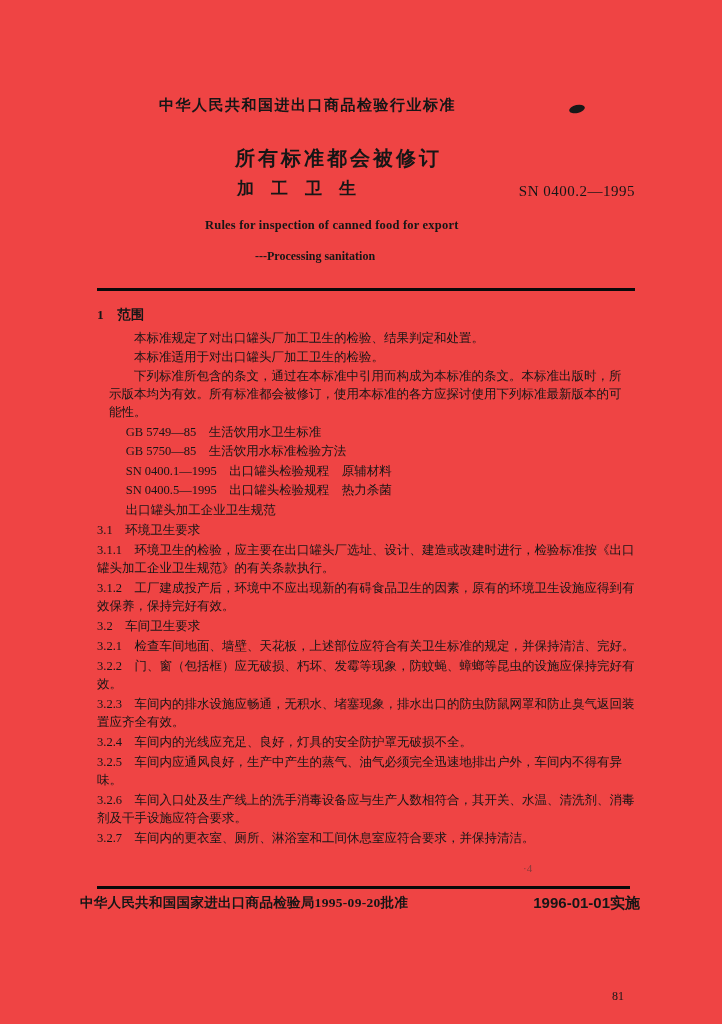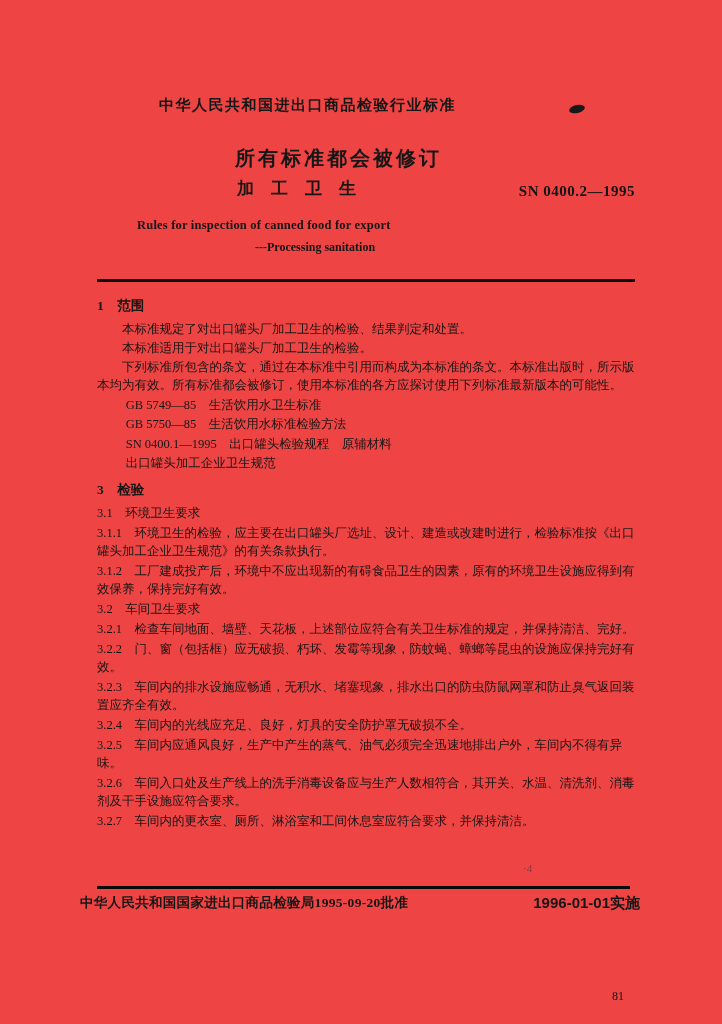--- a/index.html
+++ b/index.html
@@ -5,28 +5,28 @@
   html,body{margin:0;padding:0;background:#ffffff;}
   .page{position:relative;width:722px;height:1024px;background:#ef4444;
         font-family:"Liberation Serif","DejaVu Serif",serif;color:#161616;overflow:hidden;}
   .content{position:absolute;left:97px;top:96px;width:538px;}
   .org-line{font-size:15px;font-weight:bold;letter-spacing:1.5px;margin-left:62px;white-space:nowrap;}
   .smudge{position:absolute;left:472px;top:9px;width:16px;height:8px;background:#181818;
           border-radius:50%;transform:rotate(-12deg);}
   .title{margin-top:30px;margin-left:138px;font-size:20px;font-weight:bold;letter-spacing:3px;}
   .sub-row{display:flex;align-items:flex-end;margin-top:5px;}
   .subtitle{margin-left:140px;font-size:17px;font-weight:bold;}
-  .std-no{margin-left:auto;font-size:15px;font-weight:bold;letter-spacing:0.5px;}
-  .eng1{margin-top:18px;margin-left:40px;font-size:12.5px;font-weight:bold;letter-spacing:0.2px;}
-  .eng2{margin-top:7px;margin-left:158px;font-size:12px;font-weight:bold;}
+  .std-no{margin-left:auto;font-size:15px;font-weight:normal;letter-spacing:0.5px;}
+  .eng1{margin-top:18px;margin-left:108px;font-size:12.5px;font-weight:bold;letter-spacing:0.2px;}
+  .eng2{margin-top:16px;margin-left:158px;font-size:12px;font-weight:bold;}
   .rule{margin-top:24px;height:3px;background:#0a0a0a;}
   .body-text{margin-top:15px;font-size:12.5px;line-height:18px;}
   .h{font-size:13.5px;font-weight:bold;margin:9px 0 5px;}
   .body-text .h:first-child{margin-top:3px;}
-  .p{text-indent:2em;margin:1px 0;}
+  .p{text-indent:2em;margin:1px 12px;}
   .ref{margin:1.5px 0 1.5px 2.3em;}
   .c{margin:2px 0;}
   .artifact{position:absolute;left:523px;top:862px;font-size:11px;color:#333;opacity:0.55;}
   .footer-rule{position:absolute;left:97px;top:886px;width:533px;height:3px;background:#0a0a0a;}
   .footer-row{position:absolute;left:80px;top:894px;width:560px;display:flex;align-items:flex-start;}
   .footer-left{font-size:13.5px;font-weight:bold;letter-spacing:0.3px;white-space:nowrap;}
   .footer-right{margin-left:auto;font-size:15px;font-weight:bold;
                 font-family:"Liberation Sans","DejaVu Sans",sans-serif;white-space:nowrap;}
   .page-num{position:absolute;left:612px;top:942px;font-size:12px;margin-top:47px;}
 </style>
@@ -53,22 +53,22 @@
     <div class="rule"></div>
 
     <div class="body-text">
       <h3 class="h">1　范围</h3>
       <p class="p">本标准规定了对出口罐头厂加工卫生的检验、结果判定和处置。</p>
       <p class="p">本标准适用于对出口罐头厂加工卫生的检验。</p>
       <p class="p">下列标准所包含的条文，通过在本标准中引用而构成为本标准的条文。本标准出版时，所示版本均为有效。所有标准都会被修订，使用本标准的各方应探讨使用下列标准最新版本的可能性。</p>
       <p class="ref">GB 5749—85　生活饮用水卫生标准</p>
       <p class="ref">GB 5750—85　生活饮用水标准检验方法</p>
       <p class="ref">SN 0400.1—1995　出口罐头检验规程　原辅材料</p>
+      <p class="ref">SN 0400.5—1995　出口罐头检验规程　热力杀菌</p>
       <p class="ref">出口罐头加工企业卫生规范</p>
-      <h3 class="h">3　检验</h3>
       <p class="c">3.1　环境卫生要求</p>
       <p class="c">3.1.1　环境卫生的检验，应主要在出口罐头厂选址、设计、建造或改建时进行，检验标准按《出口罐头加工企业卫生规范》的有关条款执行。</p>
       <p class="c">3.1.2　工厂建成投产后，环境中不应出现新的有碍食品卫生的因素，原有的环境卫生设施应得到有效保养，保持完好有效。</p>
       <p class="c">3.2　车间卫生要求</p>
       <p class="c">3.2.1　检查车间地面、墙壁、天花板，上述部位应符合有关卫生标准的规定，并保持清洁、完好。</p>
       <p class="c">3.2.2　门、窗（包括框）应无破损、朽坏、发霉等现象，防蚊蝇、蟑螂等昆虫的设施应保持完好有效。</p>
       <p class="c">3.2.3　车间内的排水设施应畅通，无积水、堵塞现象，排水出口的防虫防鼠网罩和防止臭气返回装置应齐全有效。</p>
       <p class="c">3.2.4　车间内的光线应充足、良好，灯具的安全防护罩无破损不全。</p>
       <p class="c">3.2.5　车间内应通风良好，生产中产生的蒸气、油气必须完全迅速地排出户外，车间内不得有异味。</p>
       <p class="c">3.2.6　车间入口处及生产线上的洗手消毒设备应与生产人数相符合，其开关、水温、清洗剂、消毒剂及干手设施应符合要求。</p>

